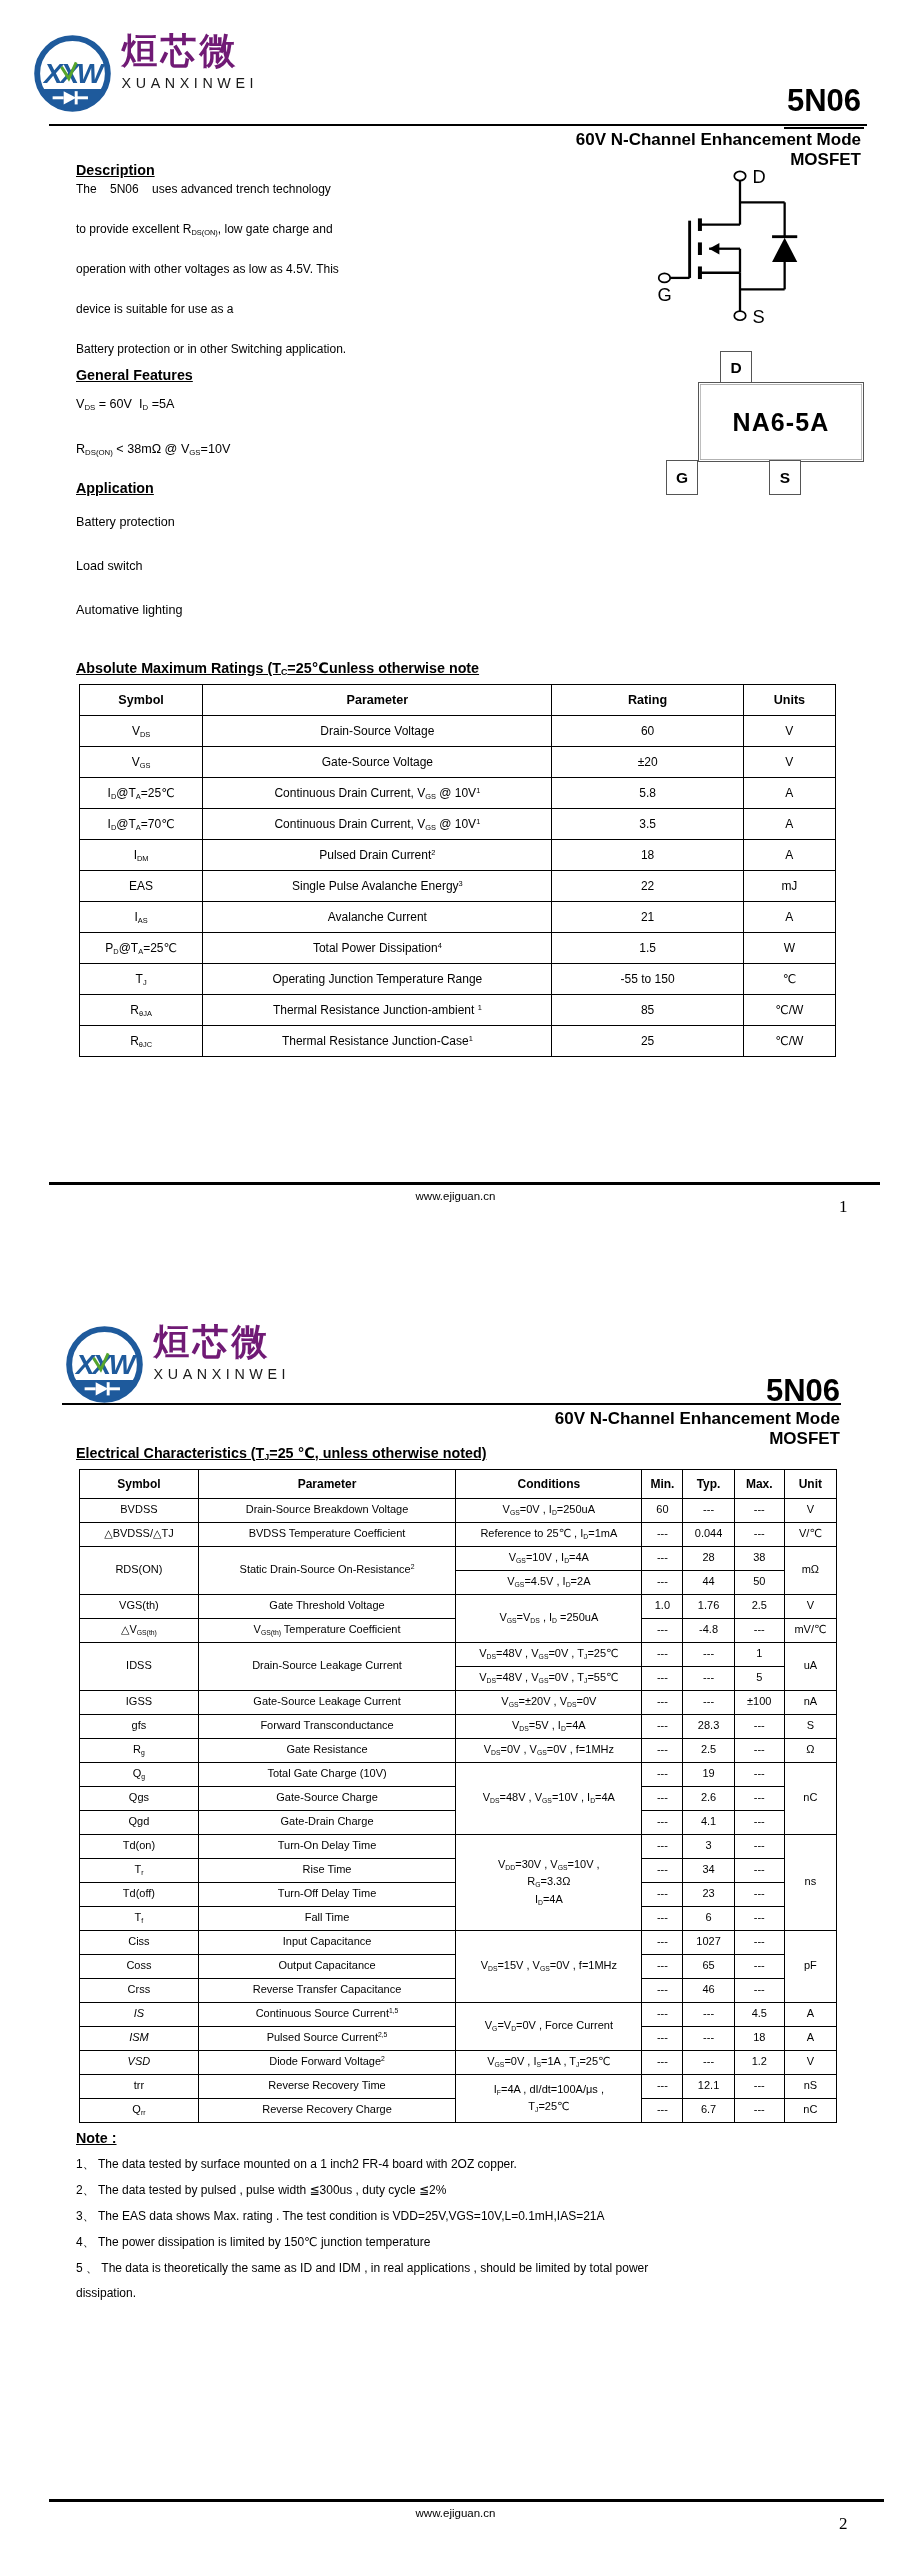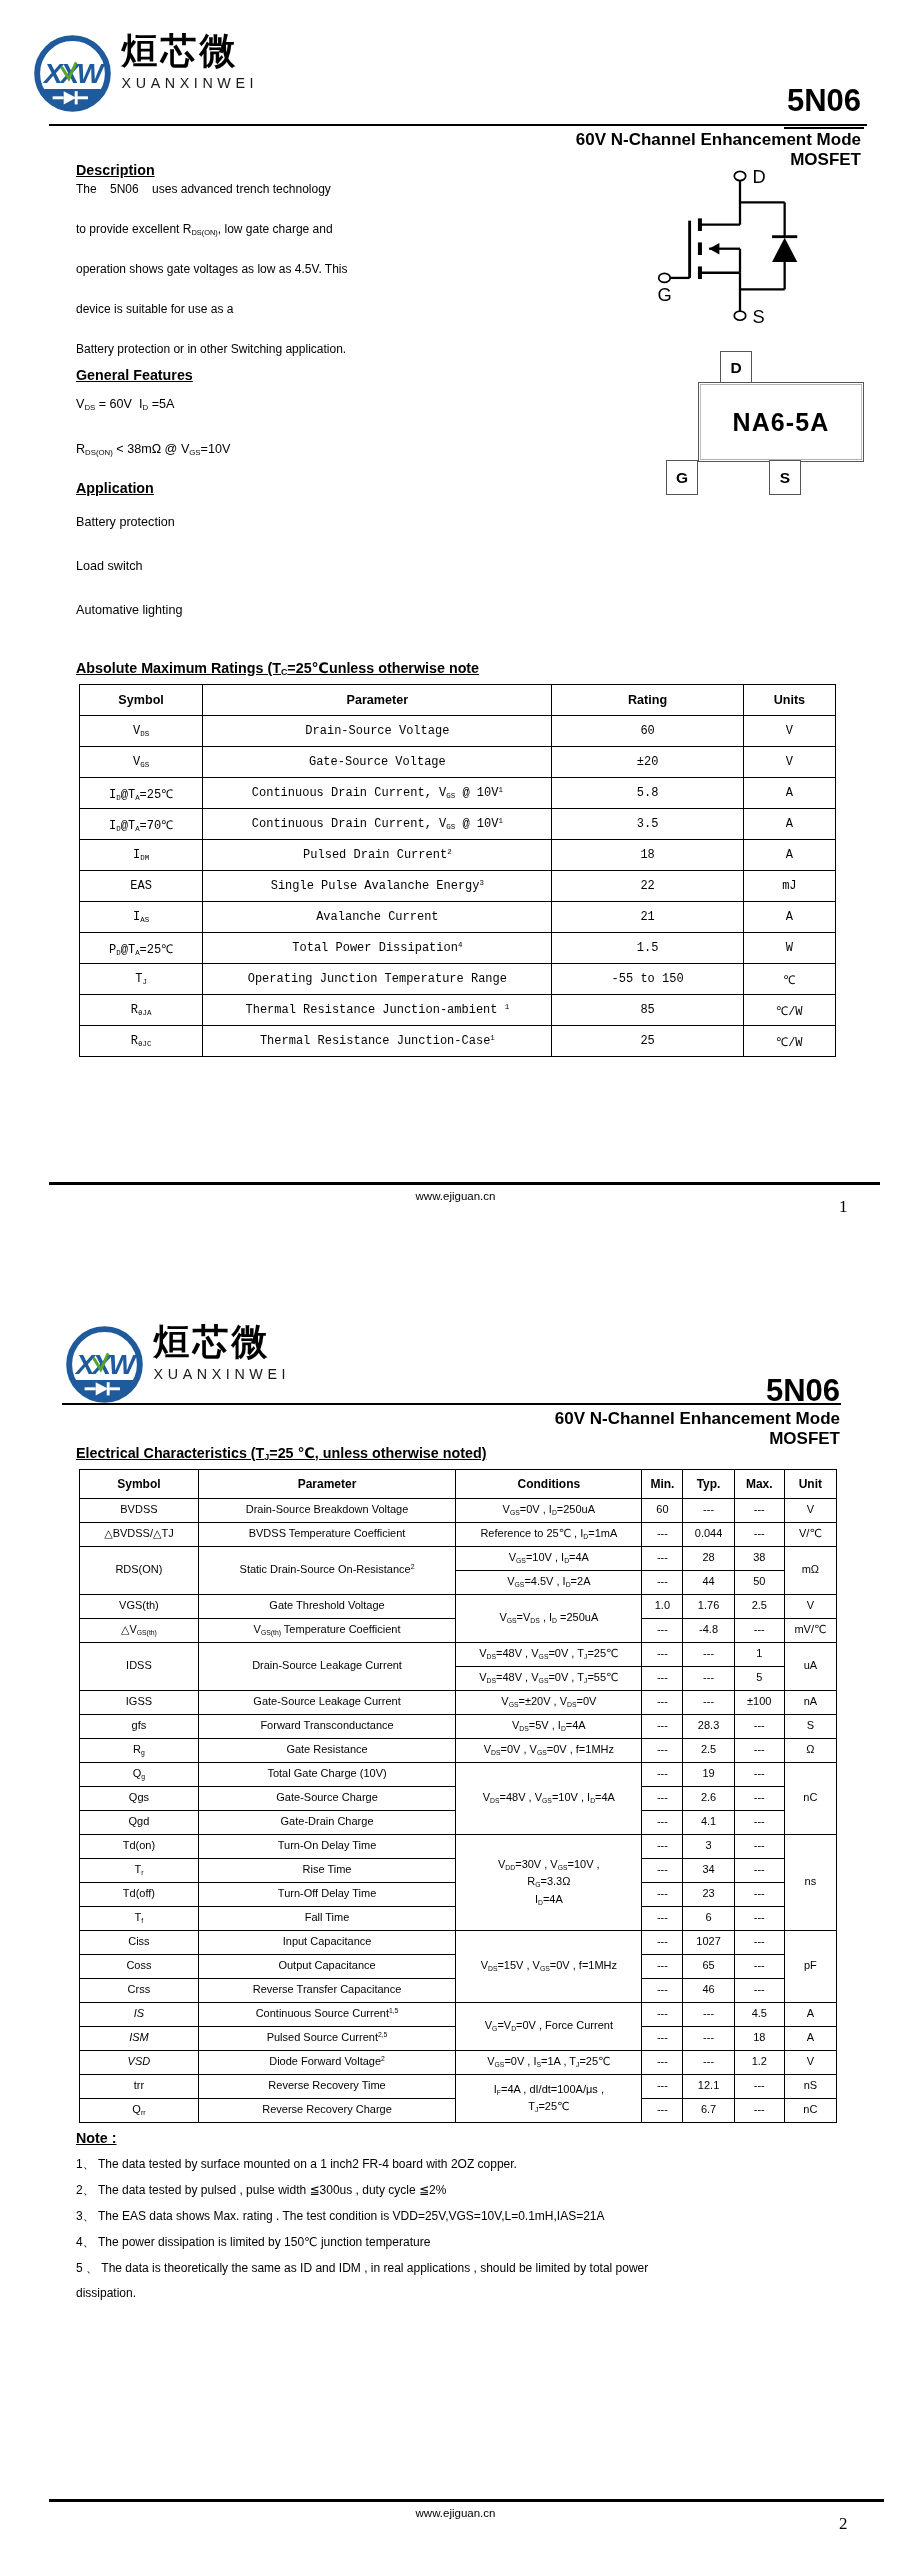--- a/index.html
+++ b/index.html
@@ -5,34 +5,34 @@
   html,body{margin:0;padding:0;background:#ffffff;}
   .canvas{position:relative;width:911px;height:2576px;background:#fff;
           font-family:"Liberation Sans","DejaVu Sans",sans-serif;color:#000;overflow:hidden;}
   .abs{position:absolute;}
   .h1{font-weight:bold;font-size:14.3px;text-decoration:underline;}
   .right{text-align:right;}
   sub{font-size:62%;vertical-align:-0.25em;}
   sup{font-size:62%;vertical-align:0.55em;}
   
   .logo{display:flex;align-items:flex-start;}
-  .brand-cn{font-size:36px;font-weight:700;letter-spacing:2.9px;color:#000000;line-height:1;}
+  .brand-cn{font-size:36px;font-weight:700;letter-spacing:2.9px;color:#701a75;line-height:1;}
   .brand-en{font-size:14.3px;font-weight:500;letter-spacing:4.6px;color:#1a1a1a;margin-top:5.7px;}
   .rule{background:#000;}
   .part-number{font-size:31px;font-weight:bold;line-height:1;}
   .subtitle{font-size:17px;font-weight:bold;}
   .body-line{font-size:12px;height:40px;}
   .feat-line{font-size:12.6px;height:45px;}
   .app-line{font-size:12.6px;height:44px;}
   
   table{border-collapse:collapse;table-layout:fixed;width:100%;}
   .abs-t{border:1.7px solid #000;}
   .abs-t th,.abs-t td{border:1.1px solid #000;text-align:center;vertical-align:middle;padding:0 3.4px;}
   .abs-t th{height:30px;font-size:12.6px;}
-  .abs-t td{height:30px;font-size:12px;font-family:Liberation Mono, monospace;}
+  .abs-t td{height:30px;font-size:12px;}
   .elec-t{border:1.7px solid #000;}
   .elec-t th,.elec-t td{border:1.1px solid #000;text-align:center;vertical-align:middle;padding:0 2.3px;}
   .elec-t th{height:27.5px;font-size:12px;}
   .elec-t td{height:23px;font-size:11px;line-height:1.55;}
   td.italic{font-style:italic;}
   
   .pkg-pad{position:absolute;border:1.1px solid #555;display:flex;align-items:center;justify-content:center;
            font-size:15.5px;font-weight:600;background:#fff;}
   .pkg-body{position:absolute;border:1.7px solid #555;box-shadow:inset 0 0 0 1.1px #fff,inset 0 0 0 1.7px #999;
             display:flex;align-items:center;justify-content:center;background:#fff;}
@@ -65,21 +65,21 @@
 
   <div class="abs part-number right" style="left:516px;top:85px;width:345px;">5N06</div>
   <div class="abs rule" style="left:49px;top:124px;width:818px;height:2.3px;"></div>
   <div class="abs rule" style="left:784px;top:127px;width:80px;height:2.3px;"></div>
   <div class="abs subtitle right" style="left:516px;top:130px;width:345px;">60V N-Channel Enhancement Mode MOSFET</div>
 
   <div class="abs h1" style="left:76px;top:162px;">Description</div>
   <div class="abs" style="left:76px;top:182px;width:436px;">
     <div class="body-line">The&nbsp;&nbsp;&nbsp;&nbsp;5N06&nbsp;&nbsp;&nbsp;&nbsp;uses advanced trench technology</div>
     <div class="body-line">to provide excellent R<sub>DS(ON)</sub>, low gate charge and</div>
-    <div class="body-line">operation shows gate voltages as low as 4.5V. This</div>
+    <div class="body-line">operation with other voltages as low as 4.5V. This</div>
     <div class="body-line">device is suitable for use as a</div>
     <div class="body-line">Battery protection or in other Switching application.</div>
   </div>
 
   <svg class="abs" style="left:654px;top:168px;" width="172" height="166" viewBox="0 0 300 290">
     <g stroke="#000" stroke-width="4" fill="none">
       <ellipse cx="150" cy="14" rx="10" ry="8" stroke-width="3"></ellipse>
       <line x1="150" y1="22" x2="150" y2="99"></line>
       <line x1="62" y1="92" x2="62" y2="192" stroke-width="5"></line>
       <line x1="80" y1="88" x2="80" y2="110" stroke-width="7"></line>

